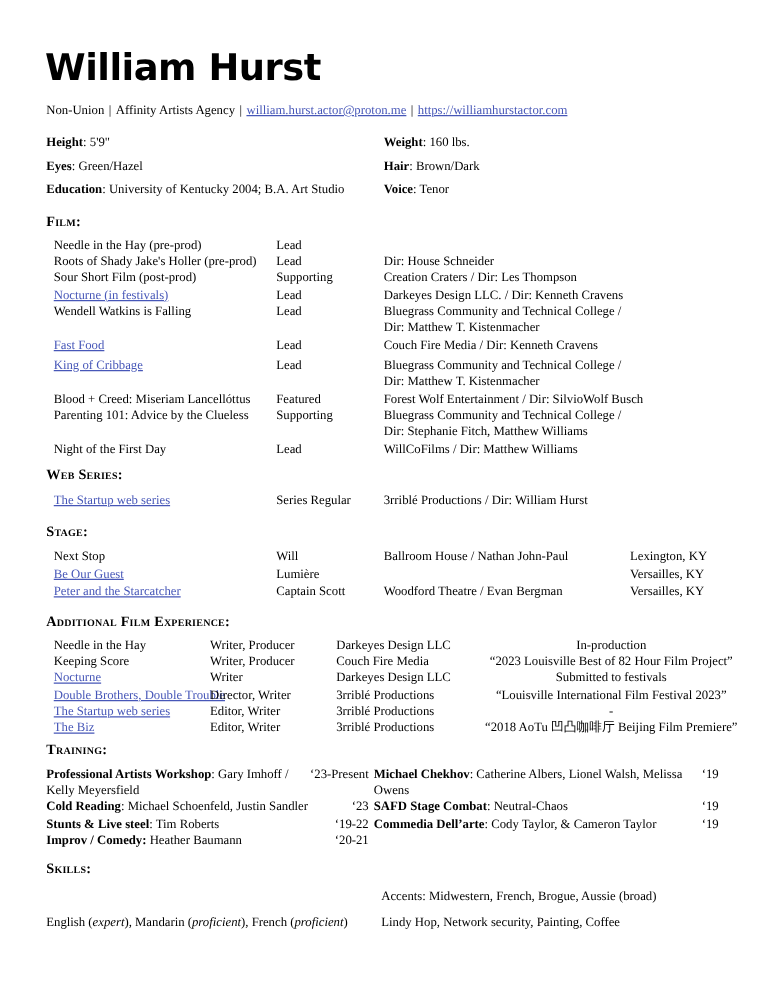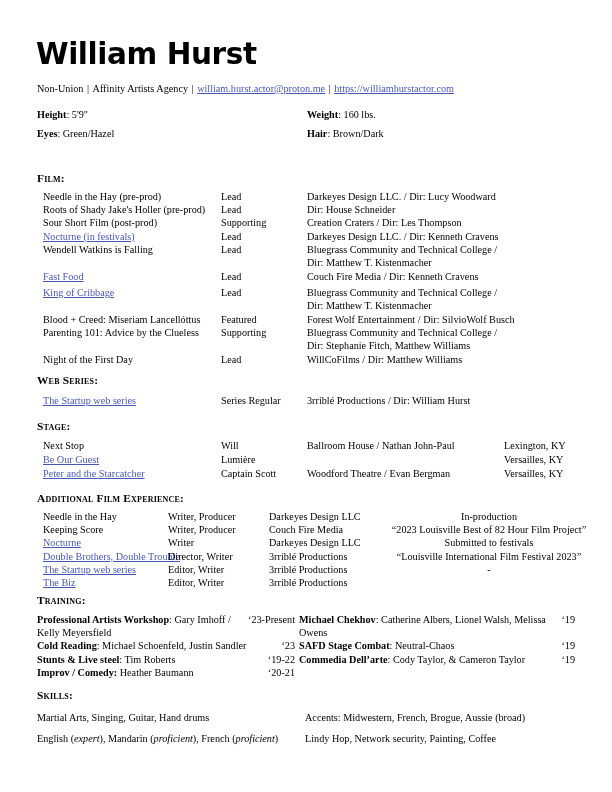--- a/index.html
+++ b/index.html
@@ -129,30 +129,31 @@
 
   <div class="vitals">
     <div class="row">
       <span class="left"><b>Height</b>: <span>5'9"</span></span>
       <span class="right"><b>Weight</b>: <span>160 lbs.</span></span>
     </div>
     <div class="row">
       <span class="left"><b>Eyes</b>: <span>Green/Hazel</span></span>
       <span class="right"><b>Hair</b>: <span>Brown/Dark</span></span>
     </div>
+    <div class="row">
+      <span class="left"><b>Education</b>: <span>University of Kentucky 2004; B.A. Art Studio</span></span>
+      <span class="right"><b>Voice</b>: <span>Tenor</span></span>
+    </div>
   </div>
 
   <div class="abs sec-head" style="left:37px; top:172px;">Film:</div>
   <div class="abs tbl" id="film-table" style="left:37px; top:190px;">
       <div class="trow" style="position:absolute; left:0; top:0px; width:540px; height:13.2px;">
         <span class="cell c-title line"><span class="">Needle in the Hay (pre-prod)</span></span>
         <span class="cell c-role line">Lead</span>
-        <span class="cell c-comp">
-          <div class="line">Darkeyes Design LLC. / Dir: Lucy Woodward</div>
-        </span>
       </div>
       <div class="trow" style="position:absolute; left:0; top:13.2px; width:540px; height:13.2px;">
         <span class="cell c-title line"><span class="">Roots of Shady Jake's Holler (pre-prod)</span></span>
         <span class="cell c-role line">Lead</span>
         <span class="cell c-comp">
           <div class="line">Dir: House Schneider</div>
         </span>
       </div>
       <div class="trow" style="position:absolute; left:0; top:26.4px; width:540px; height:13.2px;">
         <span class="cell c-title line"><span class="">Sour Short Film (post-prod)</span></span>
@@ -280,20 +281,21 @@
       <div class="trow" style="position:absolute; left:0; top:52.8px; width:540px; height:13.2px;">
         <span class="cell a-title line"><span class="link">The Startup web series</span></span>
         <span class="cell a-role line">Editor, Writer</span>
         <span class="cell a-comp line">3rriblé Productions</span>
         <span class="cell a-note line">-</span>
       </div>
       <div class="trow" style="position:absolute; left:0; top:66px; width:540px; height:13.2px;">
         <span class="cell a-title line"><span class="link">The Biz</span></span>
         <span class="cell a-role line">Editor, Writer</span>
         <span class="cell a-comp line">3rriblé Productions</span>
+        <span class="cell a-note line">“2018 AoTu 凹凸咖啡厅 Beijing Film Premiere”</span>
       </div>
     </div>
 
   <div class="abs sec-head" style="left:37px; top:594px;">Training:</div>
   <div class="abs trn" id="trn-table" style="left: 37px; top: 613px; width: 540px; position: absolute;">
       <div class="trn-row" style="position:absolute; left:0; top:0px; width:540px;">
         <span class="t-left" style="line-height:13.2px;"><b>Professional Artists Workshop</b><span>: Gary Imhoff / Kelly Meyersfield</span></span>
         <span class="t-year" style="line-height:13.2px;">‘23-Present</span>
         <span class="t-right" style="line-height:13.2px;"><b>Michael Chekhov</b><span>: Catherine Albers, Lionel Walsh, Melissa Owens</span></span>
         <span class="t-year2" style="line-height:13.2px;">‘19</span>
@@ -312,21 +314,20 @@
       </div>
       <div class="trn-row" style="position:absolute; left:0; top:52.8px; width:540px;">
         <span class="t-left" style="line-height:13.2px;"><b>Improv / Comedy:</b><span> Heather Baumann</span></span>
         <span class="t-year" style="line-height:13.2px;">‘20-21</span>
       </div>
     </div>
 
   <div class="abs sec-head" style="left:37px; top:689px;">Skills:</div>
   <div class="abs sk" id="sk-table" style="left: 37px; top: 707px; width: 540px; position: absolute;">
       <div class="sk-row" style="position:absolute; left:0; top:0px; width:540px;">
-        <span class="sk-l">Martial Arts, Singing, Guitar, Hand drums</span>
         <span class="sk-r">Accents: Midwestern, French, Brogue, Aussie (broad)</span>
       </div>
       <div class="sk-row" style="position:absolute; left:0; top:21px; width:540px;">
         <span class="sk-l">English (<i>expert</i>), Mandarin (<i>proficient</i>), French (<i>proficient</i>)</span>
         <span class="sk-r">Lindy Hop, Network security, Painting, Coffee</span>
       </div>
     </div>
 
 </div>
 

